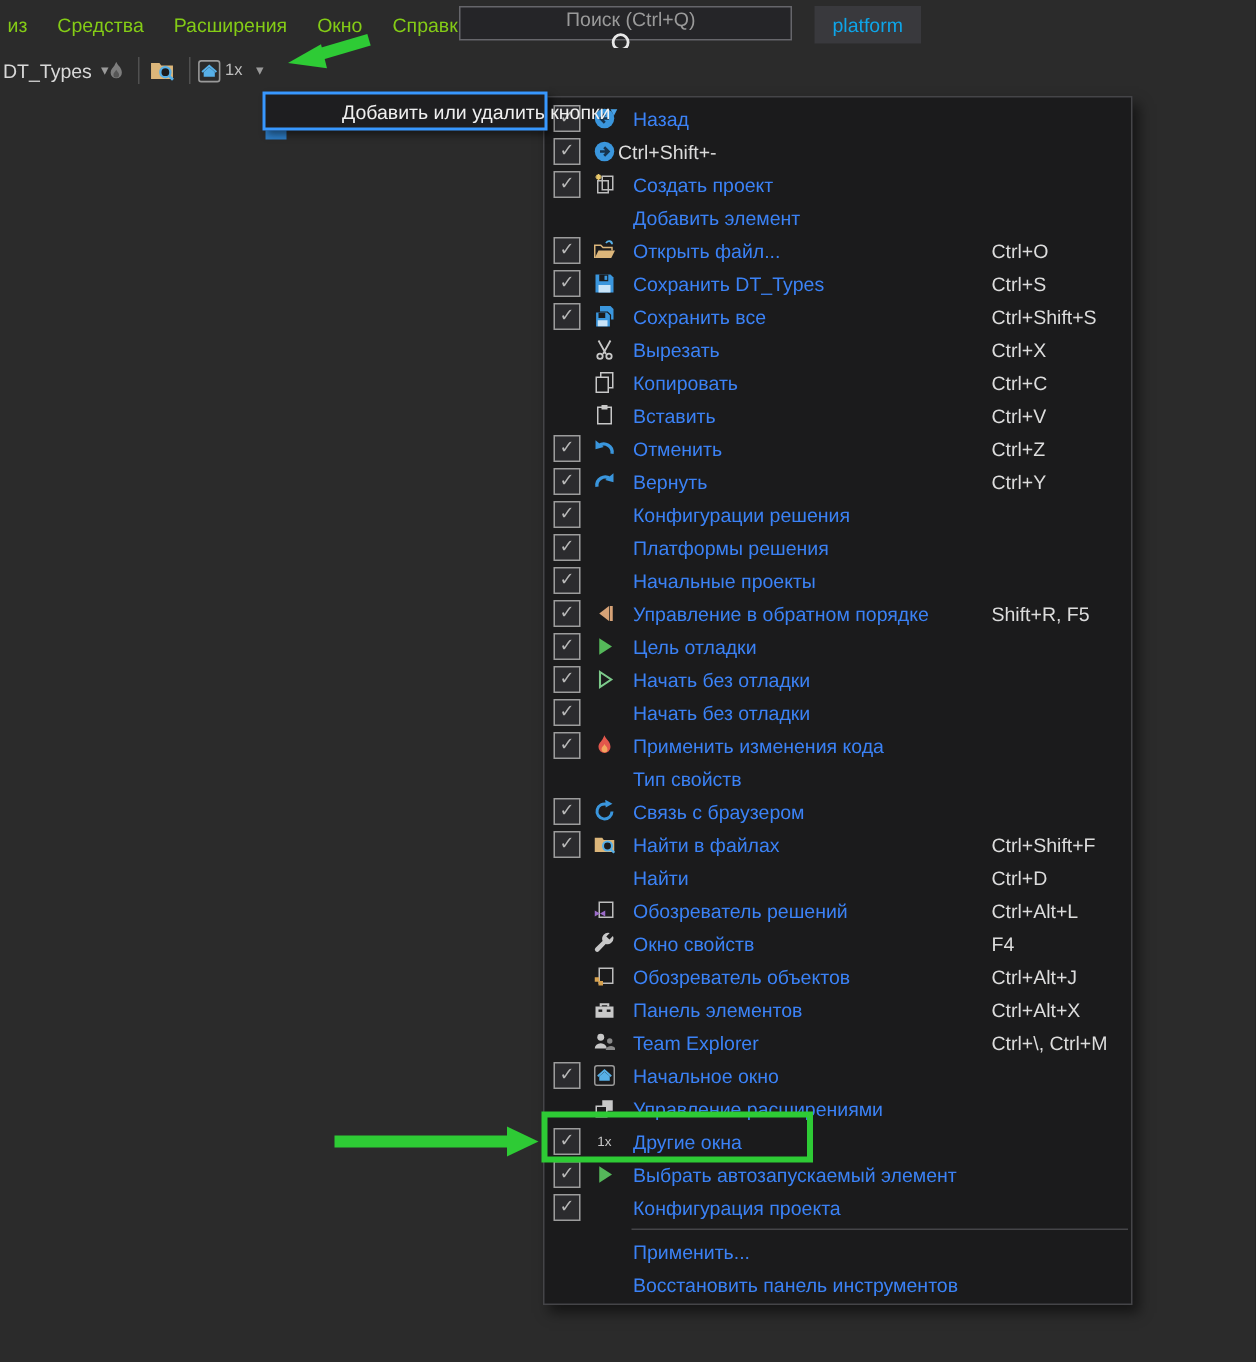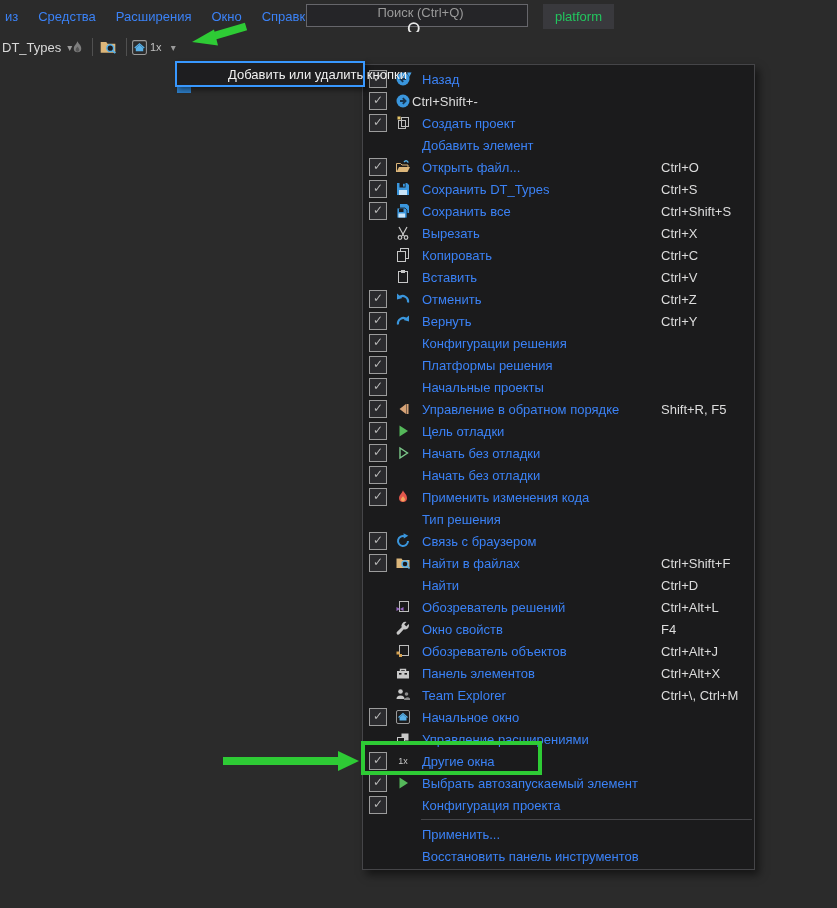--- a/index.html
+++ b/index.html
@@ -1,28 +1,28 @@
 <!DOCTYPE html>
 <html><head>
 <meta charset="utf-8">
 <style>
   html,body{margin:0;padding:0;background:#222;}
   #stage{position:relative;width:837px;height:908px;background:#2b2b2b;overflow:hidden;
          font-family:"Liberation Sans","DejaVu Sans",sans-serif;font-size:13px;color:#ededed;
          -webkit-font-smoothing:antialiased;}
   
   #menubar{position:absolute;left:0;top:0;width:837px;height:32px;background:#2b2b2b;display:flex;align-items:center;}
-  .mb-item{padding:4px 10px;color:#3b82f6;cursor:default;white-space:nowrap;}
+  .mb-item{padding:4px 10px;color:#84cc16;cursor:default;white-space:nowrap;}
   .mb-item:first-child{padding-left:5px;}
   #searchbox{position:absolute;left:306px;top:4px;width:222px;height:23px;background:#252528;
              border:1px solid #66666b;box-sizing:border-box;display:flex;align-items:center;flex-direction:column;}
   #searchbox .ph{flex:1;padding-left:7px;color:#9a9a9a;}
   #searchbox .mag{width:20px;height:16px;margin-right:4px;}
   #platform-btn{position:absolute;left:543px;top:4px;height:25px;padding:0 12px;background:#39393d;
-                color:#22c55e;display:flex;align-items:center;}
+                color:#0ea5e9;display:flex;align-items:center;}
   
   #toolbar{position:absolute;left:0;top:32px;width:837px;height:30px;background:#2b2b2b;}
   .tb{position:absolute;top:0;height:30px;display:flex;align-items:center;}
   #combo{left:2px;color:#d8d8d8;}
   #combo .car{color:#9a9a9a;font-size:10px;margin-left:6px;}
   #tb-flame{left:70px;}
   .tb-sep{position:absolute;top:6px;width:1px;height:18px;background:#505050;}
   #tb-find{left:99px;}
   #tb-home{left:131px;}
   #tb-zoom{left:150px;color:#c0c0c0;font-size:11px;}
@@ -339,21 +339,21 @@
             <path d="M8 7c.6 1.4 2 2 2 3.6A2 2 0 0 1 6 10.4C6 9 7.4 8.4 8 7z" fill="#f2a65e"></path>
           </svg>
         </span>
       <span class="mlabel">Применить изменения кода</span>
       <span class="mshort"></span>
     </div>
 
     <div class="mrow">
       <span class="cb empty"></span>
       <span class="mico"></span>
-      <span class="mlabel">Тип решения</span>
+      <span class="mlabel">Тип свойств</span>
       <span class="mshort"></span>
     </div>
 
     <div class="mrow">
       <span class="cb">✓</span>
       <span class="mico">
           <svg viewBox="0 0 16 16">
             <path d="M13 8A5 5 0 1 1 9.8 3.3" fill="none" stroke="#3a96dd" stroke-width="2"></path>
             <polygon points="8.5,0.2 13.3,2.8 8.8,5.4" fill="#3a96dd"></polygon>
           </svg>

